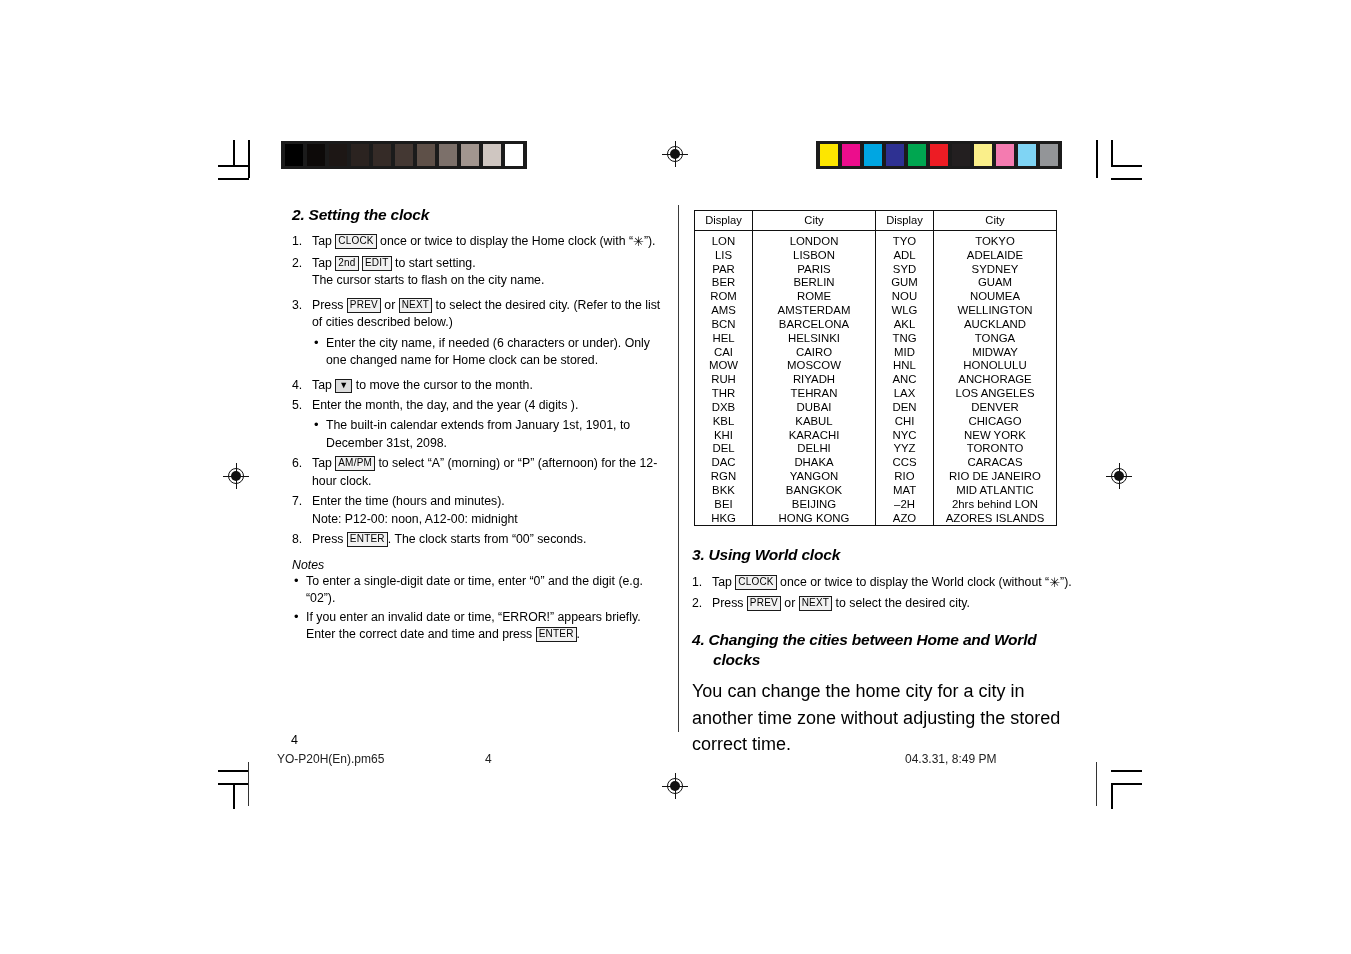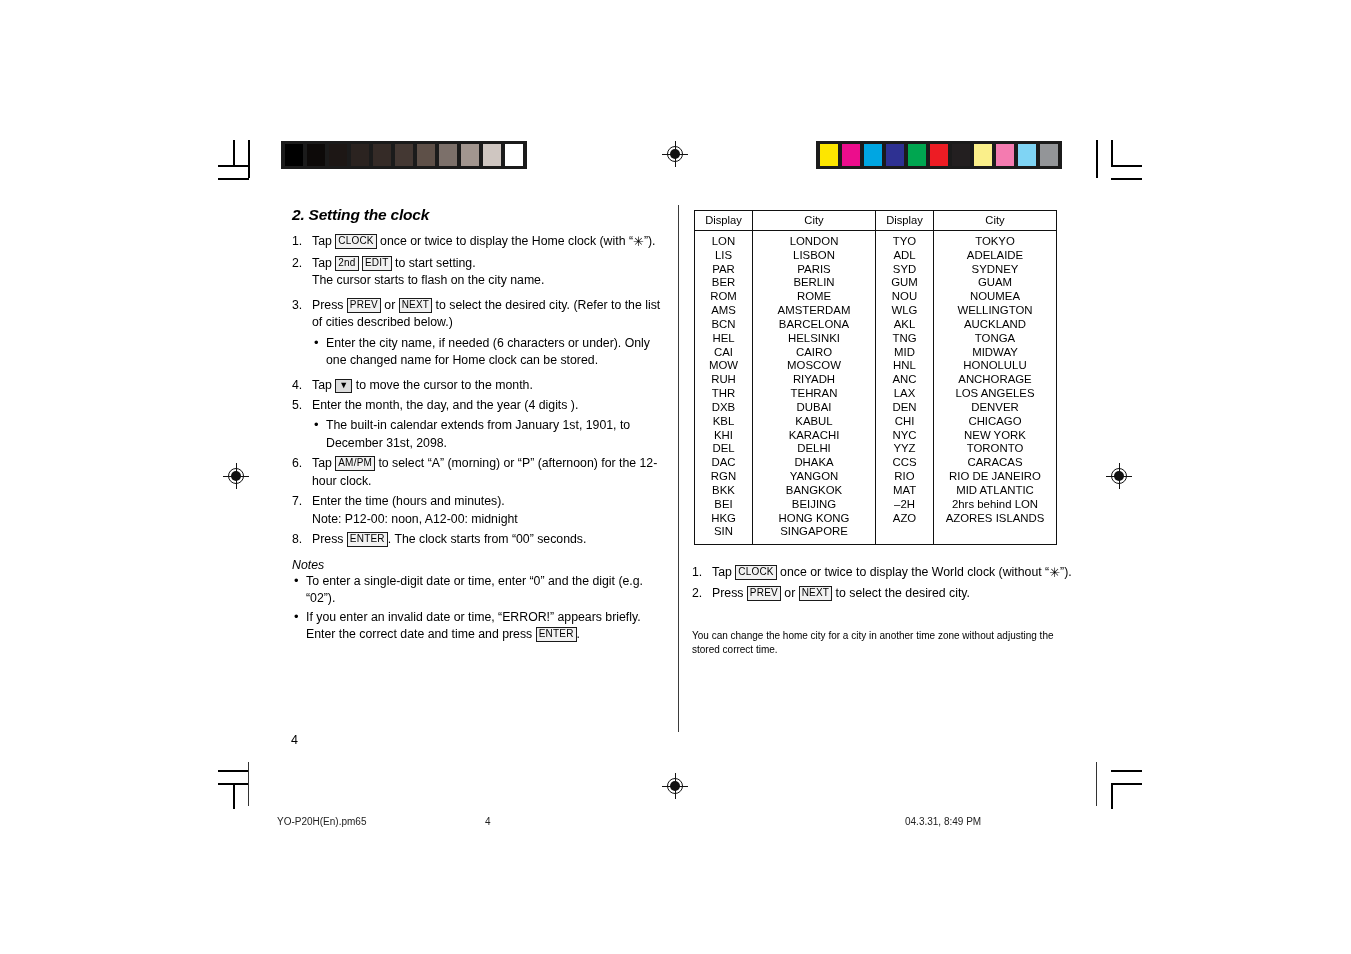--- a/index.html
+++ b/index.html
@@ -109,21 +109,21 @@
   ul.notes > li {
     position: relative;
     font-size: 12.3px;
     line-height: 1.42;
     padding-left: 14px;
     margin-bottom: 1px;
   }
   ul.notes > li > .b { position: absolute; left: 2px; top: -1px; font-size: 13px; }
 
   .para {
-    font-size: 10px;
+    font-size: 18px;
     line-height: 1.46;
     margin: 8px 0 0 0;
   }
 
   
   .key {
     display: inline-block;
     border: 1px solid #1a1a1a;
     background: #f2f2f2;
     font-size: 10px;
@@ -172,21 +172,21 @@
   
   .pagenum {
     position: absolute;
     left: 291px; top: 733px;
     font-size: 12.5px;
   }
 
   
   .footer-rule-l { position: absolute; left: 248px; top: 762px; width: 1px; height: 44px; background: #333; }
   .footer-rule-r { position: absolute; left: 1096px; top: 762px; width: 1px; height: 44px; background: #333; }
-  .foot { position: absolute; font-size: 10px; color: #222; top: 816px; }
+  .foot { position: absolute; font-size: 12px; color: #222; top: 752px; }
   .foot.f1 { left: 277px; }
   .foot.f2 { left: 485px; }
   .foot.f3 { left: 905px; }
 </style>
 </head>
 <body>
 
 <div class="cropmark" style="left:233px; top:140px; width:1.5px; height:26px;"></div>
 <div class="cropmark" style="left:218px; top:165px; width:31px; height:1.5px;"></div>
 <div class="cropmark" style="left:218px; top:178px; width:31px; height:1.5px;"></div>
@@ -427,39 +427,39 @@
             <td class="vsep2">BEIJING</td>
             <td class="vsep">–2H</td>
             <td>2hrs behind LON</td>
           </tr>
           <tr>
             <td class="vsep">HKG</td>
             <td class="vsep2">HONG KONG</td>
             <td class="vsep">AZO</td>
             <td>AZORES ISLANDS</td>
           </tr>
-          <tr class="pad-bot">
-            <td class="vsep">SIN</td>
-            <td class="vsep2">SINGAPORE</td>
-            <td class="vsep"></td>
-            <td></td>
-          </tr>
         </tbody>
     </table>
 
     <div style="height:19px;"></div>
 
+    <h2 class="sec">
+      <span class="num">3.</span><span>Using World clock</span>
+    </h2>
 
     <ol class="steps" id="sec3steps">
         <li><span class="n">1.</span><span>Tap <span class="key">CLOCK</span> once or twice to display the World clock (without “<span class="star">✳</span>”).</span></li>
         <li><span class="n">2.</span><span>Press <span class="key">PREV</span> or <span class="key">NEXT</span> to select the desired city.</span></li>
       </ol>
 
     <div style="height:15px;"></div>
 
+    <h2 class="sec wrap2">
+      <span class="num">4.</span><span>Changing the cities between Home and World clocks</span>
+    </h2>
 
     <p class="para">You can change the home city for a city in another time zone without adjusting the stored correct time.</p>
 
   </div>
 </div>
 
 <div class="pagenum">4</div>
 
 <div class="footer-rule-l"></div>
 <div class="footer-rule-r"></div>

